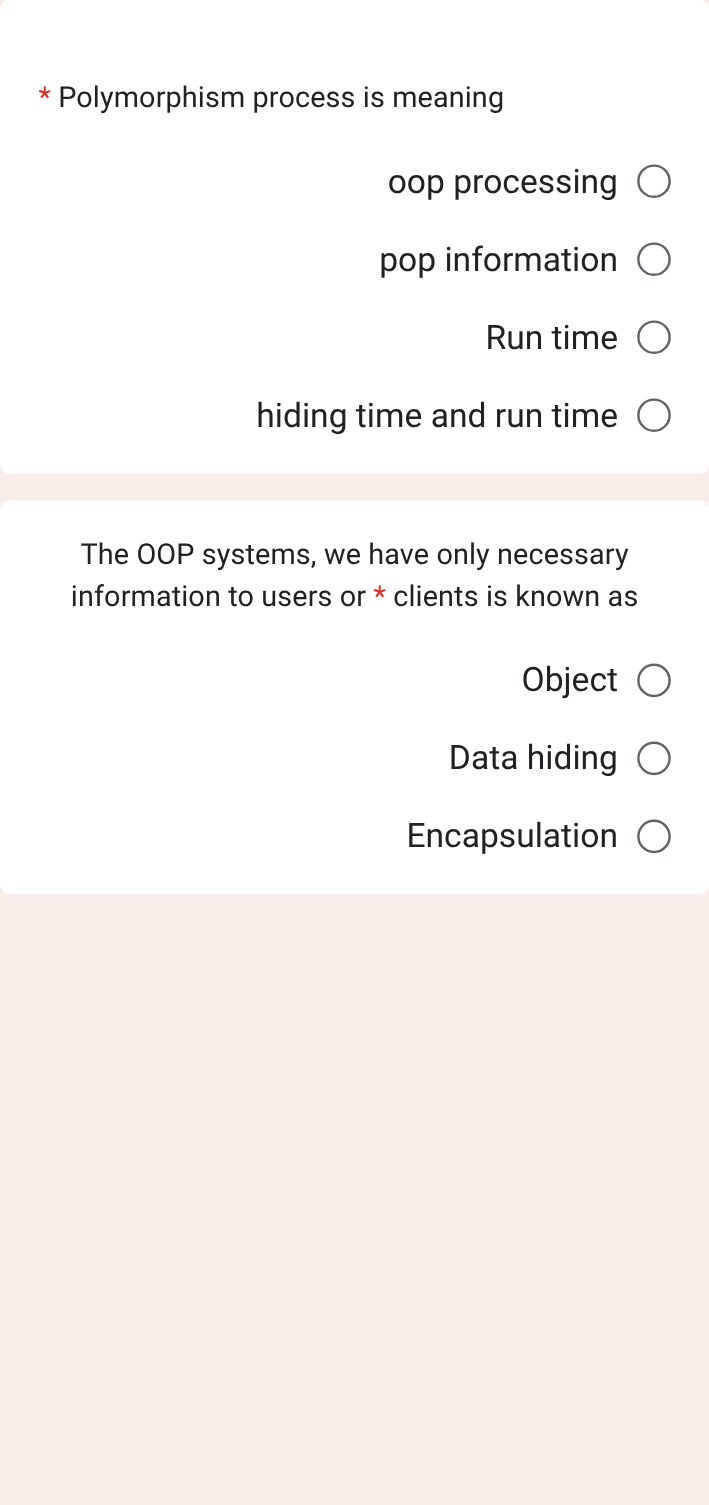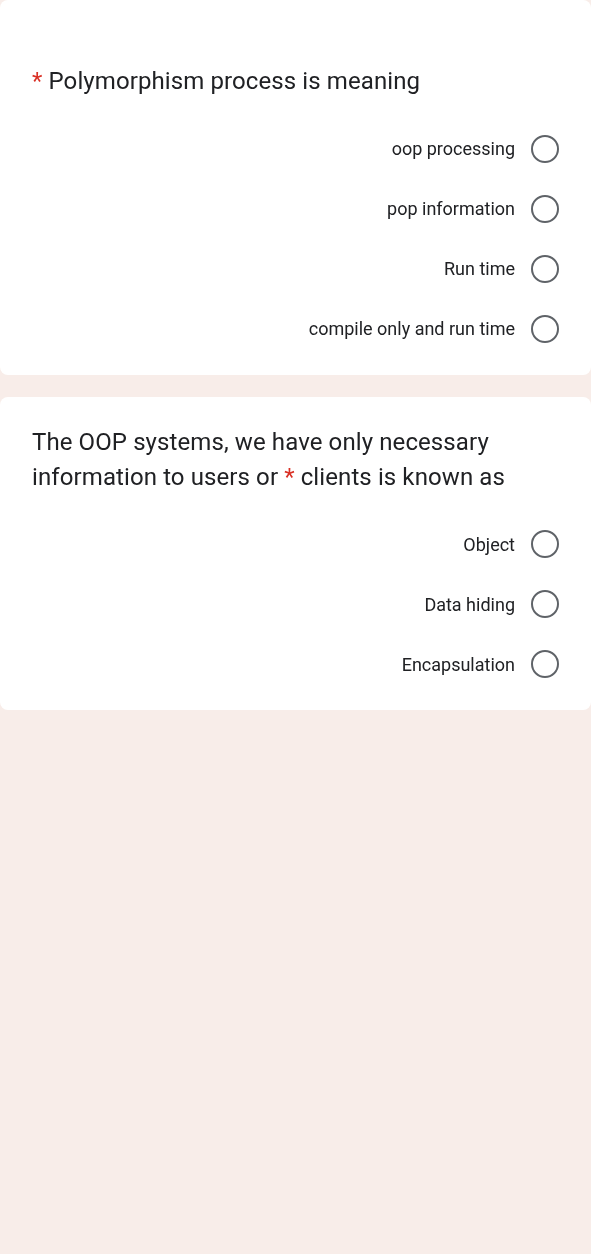--- a/index.html
+++ b/index.html
@@ -13,42 +13,42 @@
     .card {
       background: #ffffff;
       border-radius: 8px;
       padding: 28px 32px 32px 32px;
       margin-bottom: 20px;
     }
     .question-text {
       font-size: 24px;
       line-height: 1.45;
       color: #202124;
-      text-align: left;
+      text-align: center;
       margin-bottom: 36px;
       letter-spacing: 0.1px;
     }
     .asterisk {
       color: #d93025;
     }
     .options {
       display: flex;
       flex-direction: column;
       gap: 32px;
     }
     .option {
       display: flex;
       flex-direction: row;
       align-items: center;
       justify-content: flex-end;
       gap: 16px;
       cursor: pointer;
     }
     .option-label {
-      font-size: 18px;
+      font-size: 28px;
       color: #202124;
     }
     .radio {
       width: 28px;
       height: 28px;
       border: 2.4px solid #5f6368;
       border-radius: 50%;
       flex-shrink: 0;
       background: #fff;
     }
@@ -69,21 +69,21 @@
     </div>
     <div class="option">
       <span class="option-label">pop information</span>
       <span class="radio"></span>
     </div>
     <div class="option">
       <span class="option-label">Run time</span>
       <span class="radio"></span>
     </div>
     <div class="option">
-      <span class="option-label">compile only and run time</span>
+      <span class="option-label">hiding time and run time</span>
       <span class="radio"></span>
     </div>
   </div>
 </div>
 
 <div class="spacer"></div>
 
 <div class="card">
   <div class="question-text">
     <span>The OOP systems, we have only necessary information to users or </span><span class="asterisk">*</span>

